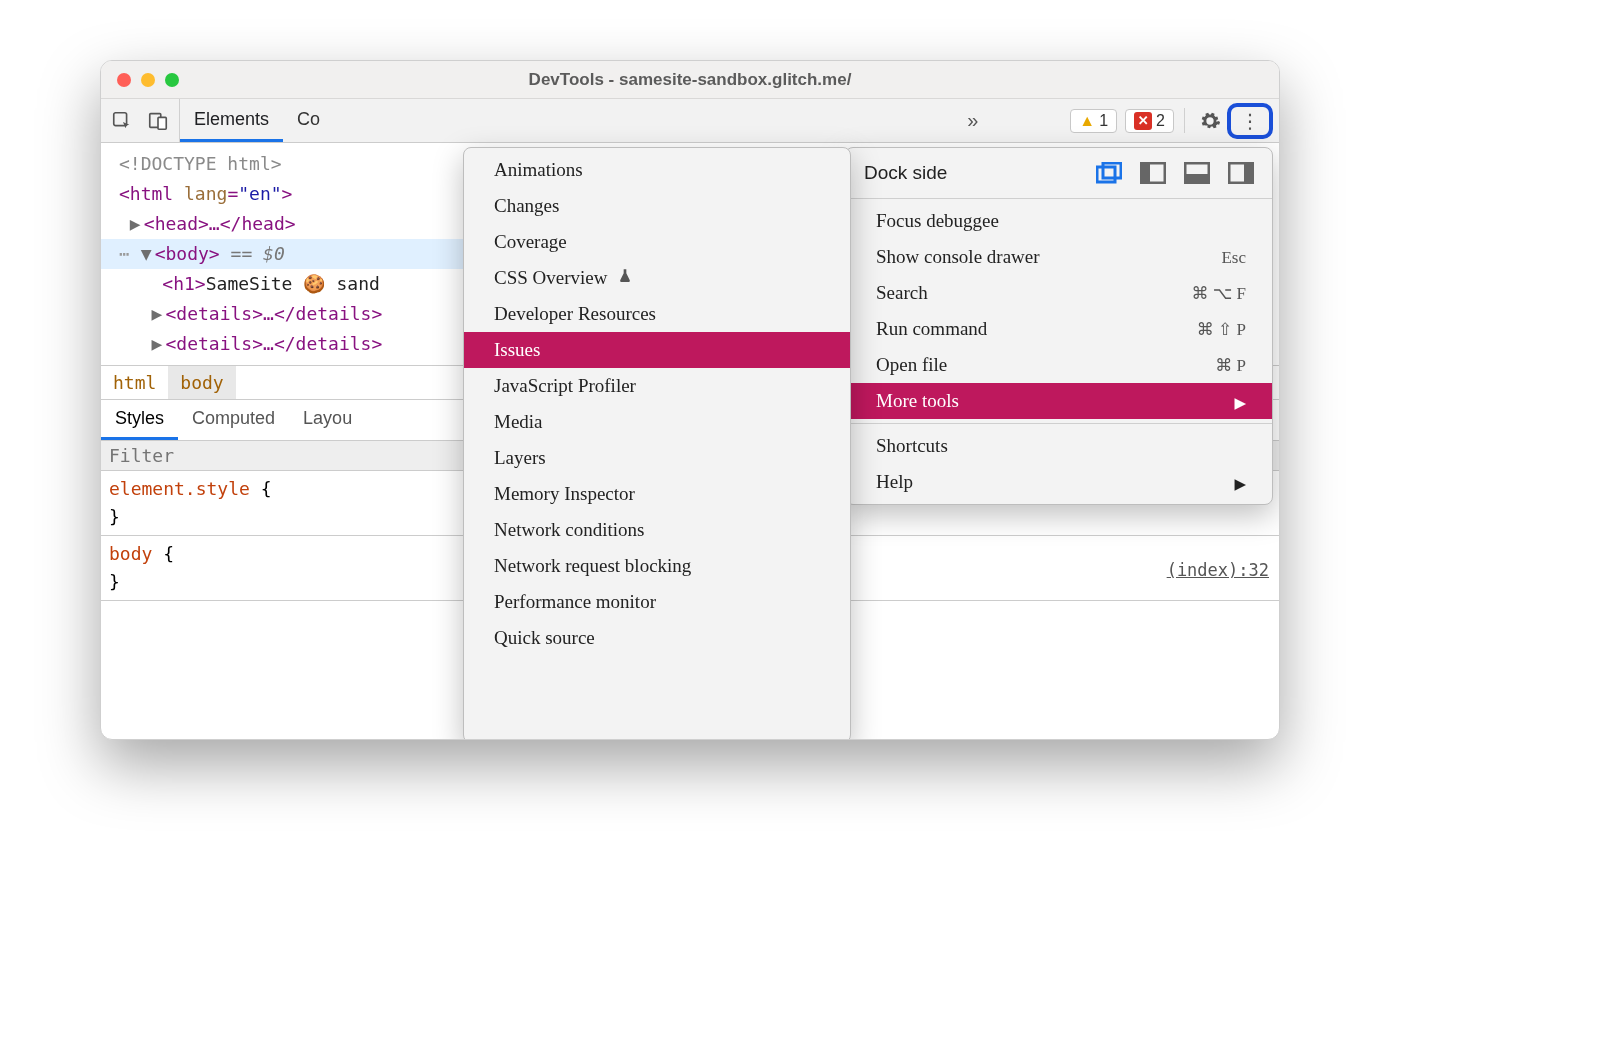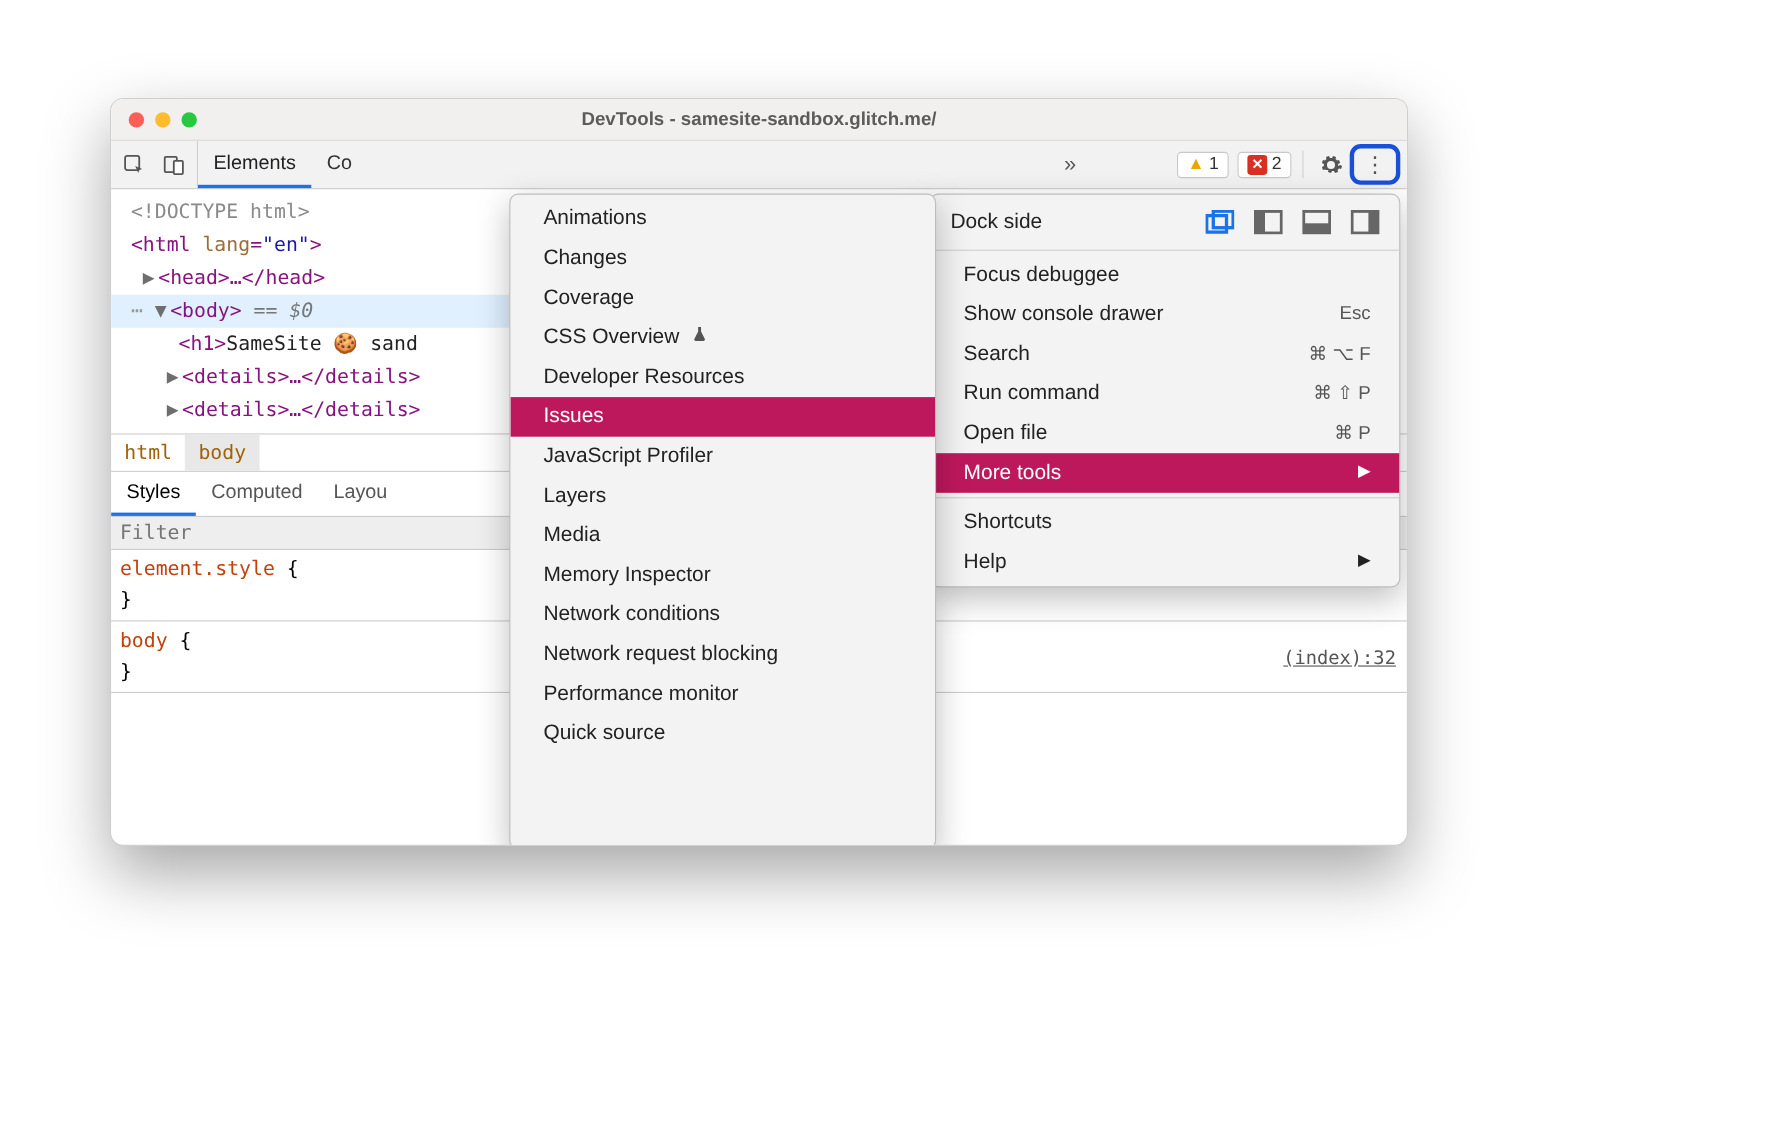--- a/index.html
+++ b/index.html
@@ -14,21 +14,20 @@
     position: absolute;
     left: 100px;
     top: 60px;
     width: 1180px;
     height: 680px;
     background: #fff;
     border-radius: 12px;
     box-shadow: 0 25px 60px rgba(0,0,0,0.35);
     overflow: hidden;
     border: 1px solid #cfcfcf;
-    margin-top: 29px;
   }
   
   .titlebar {
     height: 38px;
     background: #f1f0ef;
     display: flex;
     align-items: center;
     position: relative;
     border-bottom: 1px solid #d9d8d7;
   }
@@ -108,21 +107,21 @@
   }
   .css-block .src { position:absolute; right:10px; top:20px; color:#555; text-decoration:underline; font-size:17px; }
   .prop { color:#c80000; }
   .sel { color:#c2410c; }
   
   .menu {
     position:absolute; background:#f3f3f3; border:1px solid #bdbdbd;
     border-radius:8px; box-shadow: 0 10px 30px rgba(0,0,0,0.25);
     font-size:19px; color:#222; padding:4px 0;
   }
-  .menu-item { padding:7px 26px 7px 30px; display:flex; align-items:flex-start; gap:10px; }
+  .menu-item { padding:7px 26px 7px 30px; display:flex; align-items:flex-end; gap:10px;font-family:Liberation Serif, serif; }
   .menu-item.hi { background:#be185d; color:#fff; }
   .menu-divider { height:1px; background:#cfcfcf; margin:4px 0; }
   .menu-item .short { margin-left:auto; color:#555; font-size:17px; }
   .dock-row { display:flex; align-items:center; padding:10px 18px; gap:19px; }
   .dock-row .label { font-size:19px; color:#222; margin-right:14px; }
   .dock-icons { margin-left:auto; display:flex; gap:18px; }
   .dock-icon { width:26px; height:22px; }
   .dock-icon svg { width:100%; height:100%; }
   .flask { display:inline-block; font-size:17px; }
   .submenu-arrow { margin-left:auto; font-size:15px; }
@@ -310,26 +309,26 @@
         <div class="menu-item">
           <span>Developer Resources</span>
         </div>
         <div class="menu-item hi">
           <span>Issues</span>
         </div>
         <div class="menu-item">
           <span>JavaScript Profiler</span>
         </div>
         <div class="menu-item">
+          <span>Media</span>
+        </div>
+        <div class="menu-item">
           <span>Layers</span>
         </div>
         <div class="menu-item">
-          <span>Media</span>
-        </div>
-        <div class="menu-item">
           <span>Memory Inspector</span>
         </div>
         <div class="menu-item">
           <span>Network conditions</span>
         </div>
         <div class="menu-item">
           <span>Network request blocking</span>
         </div>
         <div class="menu-item">
           <span>Performance monitor</span>

